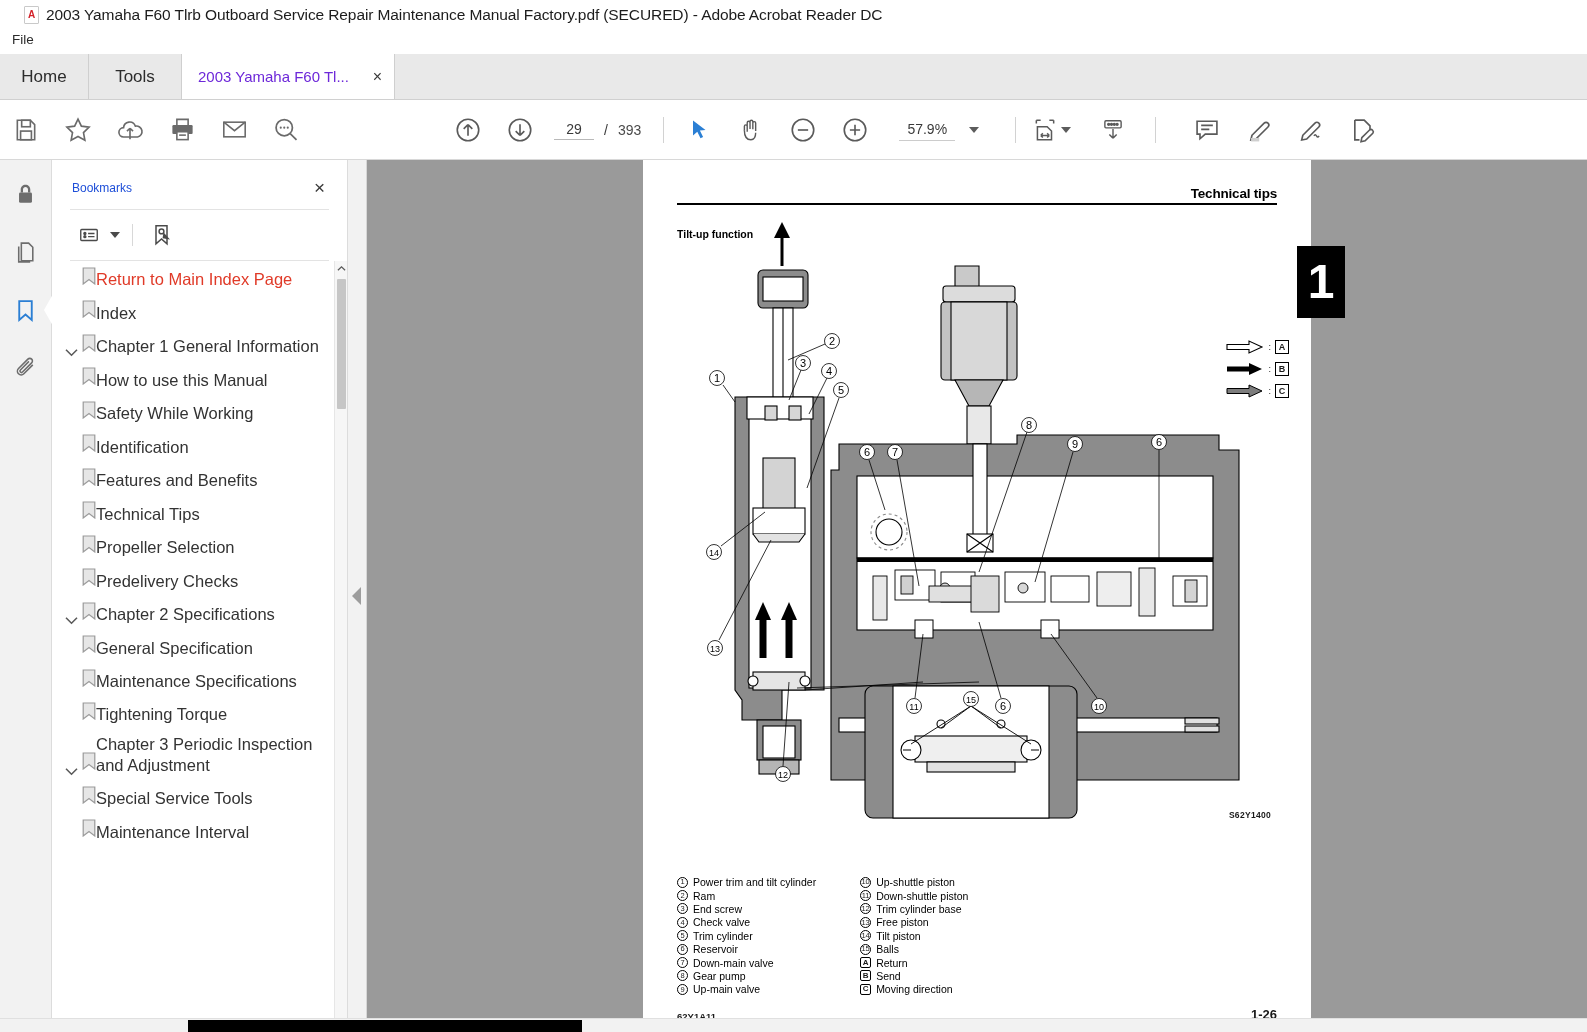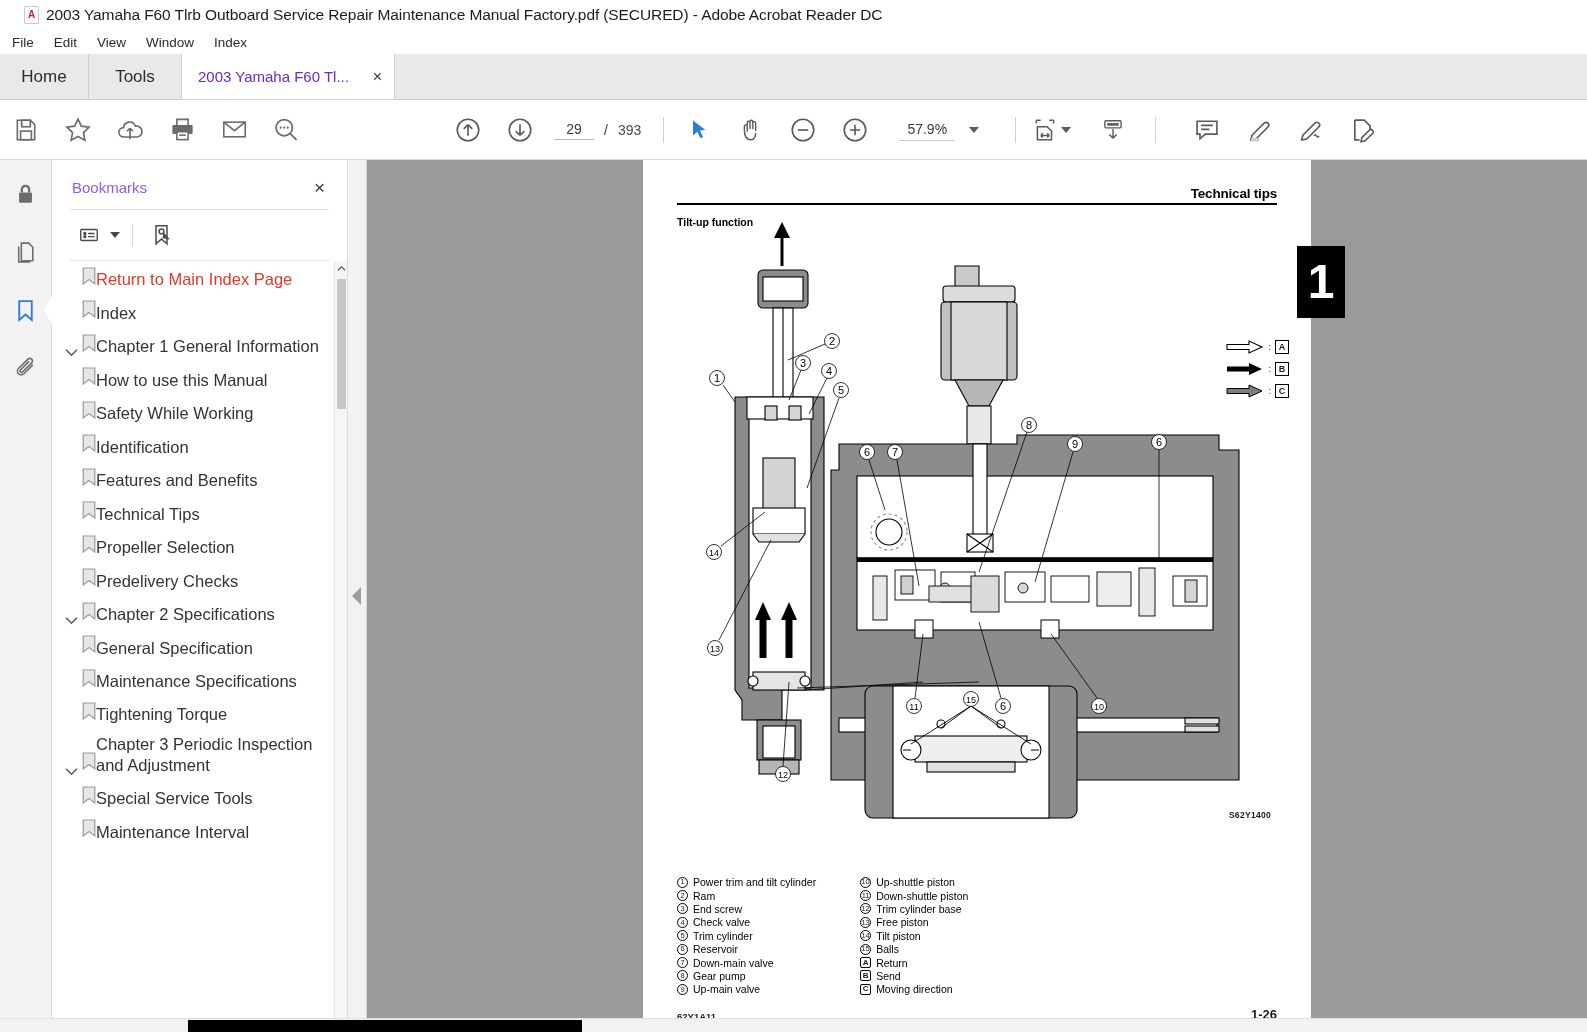--- a/index.html
+++ b/index.html
@@ -22,21 +22,21 @@
     flex:0 0 auto;
   }
   .app-doc-icon::after{
     content:"A"; position:absolute; left:0; right:0; top:2px;
     font-size:10px; font-weight:bold; color:#d3222a; text-align:center;
     line-height:12px;
   }
   .titlebar-text { font-size:15.5px; color:#1c1c1c; white-space:nowrap; letter-spacing:-0.1px;}
 
   
-  .menubar { height:24px; display:flex; align-items:center; padding-left:8px; gap:0; background:#fff;}
+  .menubar { height:24px; display:flex; padding-left:8px; gap:0; background:#fff;flex-direction:column;}
   .menubar .mi { font-size:13.5px; color:#2b2b2b; padding:2px 10px; cursor:default;}
   .menubar .mi:first-child{ padding-left:4px;}
 
   
   .tabstrip {
     height:46px; background:#e9e9e9; display:flex; align-items:stretch;
     border-bottom:1px solid #d0d0d0; position:relative;
   }
   .tab-home, .tab-tools {
     display:flex; align-items:center; justify-content:center;
@@ -94,21 +94,21 @@
   .rail-btn{ width:36px;height:36px;display:flex;align-items:center;justify-content:center;cursor:pointer;position:relative;}
   .rail-btn.active::before{
     content:""; position:absolute; right:-9px; top:2px;
     border-top:16px solid transparent; border-bottom:16px solid transparent;
     border-right:9px solid #ffffff;
   }
 
   
   .bm-panel{ width:296px; background:#fff; border-right:1px solid #dcdcdc; display:flex; flex-direction:column;}
   .bm-head{ display:flex; align-items:center; justify-content:space-between; padding:16px 18px 10px 20px;}
-  .bm-title{ font-size:15px; color:#8b5cf6;}
+  .bm-title{ font-size:12px; color:#1d4ed8;}
   .bm-close{ font-size:19px; color:#3a3a3a; cursor:pointer; line-height:1; padding:2px 4px;}
   .bm-divider{ height:1px; background:#e3e3e3; margin:0 18px;}
   .bm-tools{ display:flex; align-items:center; gap:4px; padding:10px 18px 10px 20px;}
   .bmt-btn{ width:34px;height:30px;display:flex;align-items:center;justify-content:center;cursor:pointer;}
   .bmt-sep{ width:1px;height:22px;background:#d8d8d8;margin:0 8px;}
   .bm-list{ flex:1; overflow:hidden; position:relative; padding-top:8px;}
   .bm-scrollpad{ position:absolute; inset:0 13px 0 0; overflow:hidden;}
   .bm-item{
     display:flex; align-items:flex-end; gap:0; padding:4px 6px 4px 0;
     cursor:pointer; line-height:1.28;
@@ -141,21 +141,21 @@
   .viewport{ flex:1; background:#9a9a9a; position:relative; overflow:hidden;}
   .pdf-page{
     position:absolute; left:0; right:0; top:0; bottom:0;
     margin:auto; width:668px; background:#ffffff;
   }
   .page-inner{ position:relative; width:100%; height:100%; padding:26px 34px 10px 34px;}
 
   .pg-header{ position:relative; text-align:right; padding-bottom:3px;}
   .pg-header-title{ font-size:13.5px; font-weight:bold; color:#000; letter-spacing:-0.2px;}
   .pg-rule{ height:2px; background:#000; margin-top:2px;}
-  .pg-sub{ font-size:10.5px; font-weight:bold; color:#000; margin-top:8px;}
+  .pg-sub{ font-size:10.5px; font-weight:bold; color:#000; margin-top:20px;}
 
   .chapter-tab{
     position:absolute; right:-34px; top:86px; width:48px; height:72px;
     background:#000; color:#fff; font-size:48px; font-weight:bold;
     display:flex; align-items:center; justify-content:center; line-height:1;
   }
 
   
   .arrow-legend{ position:absolute; right:22px; top:180px; display:flex; flex-direction:column; gap:8px;}
   .al-row{ display:flex; align-items:center; gap:4px;}

